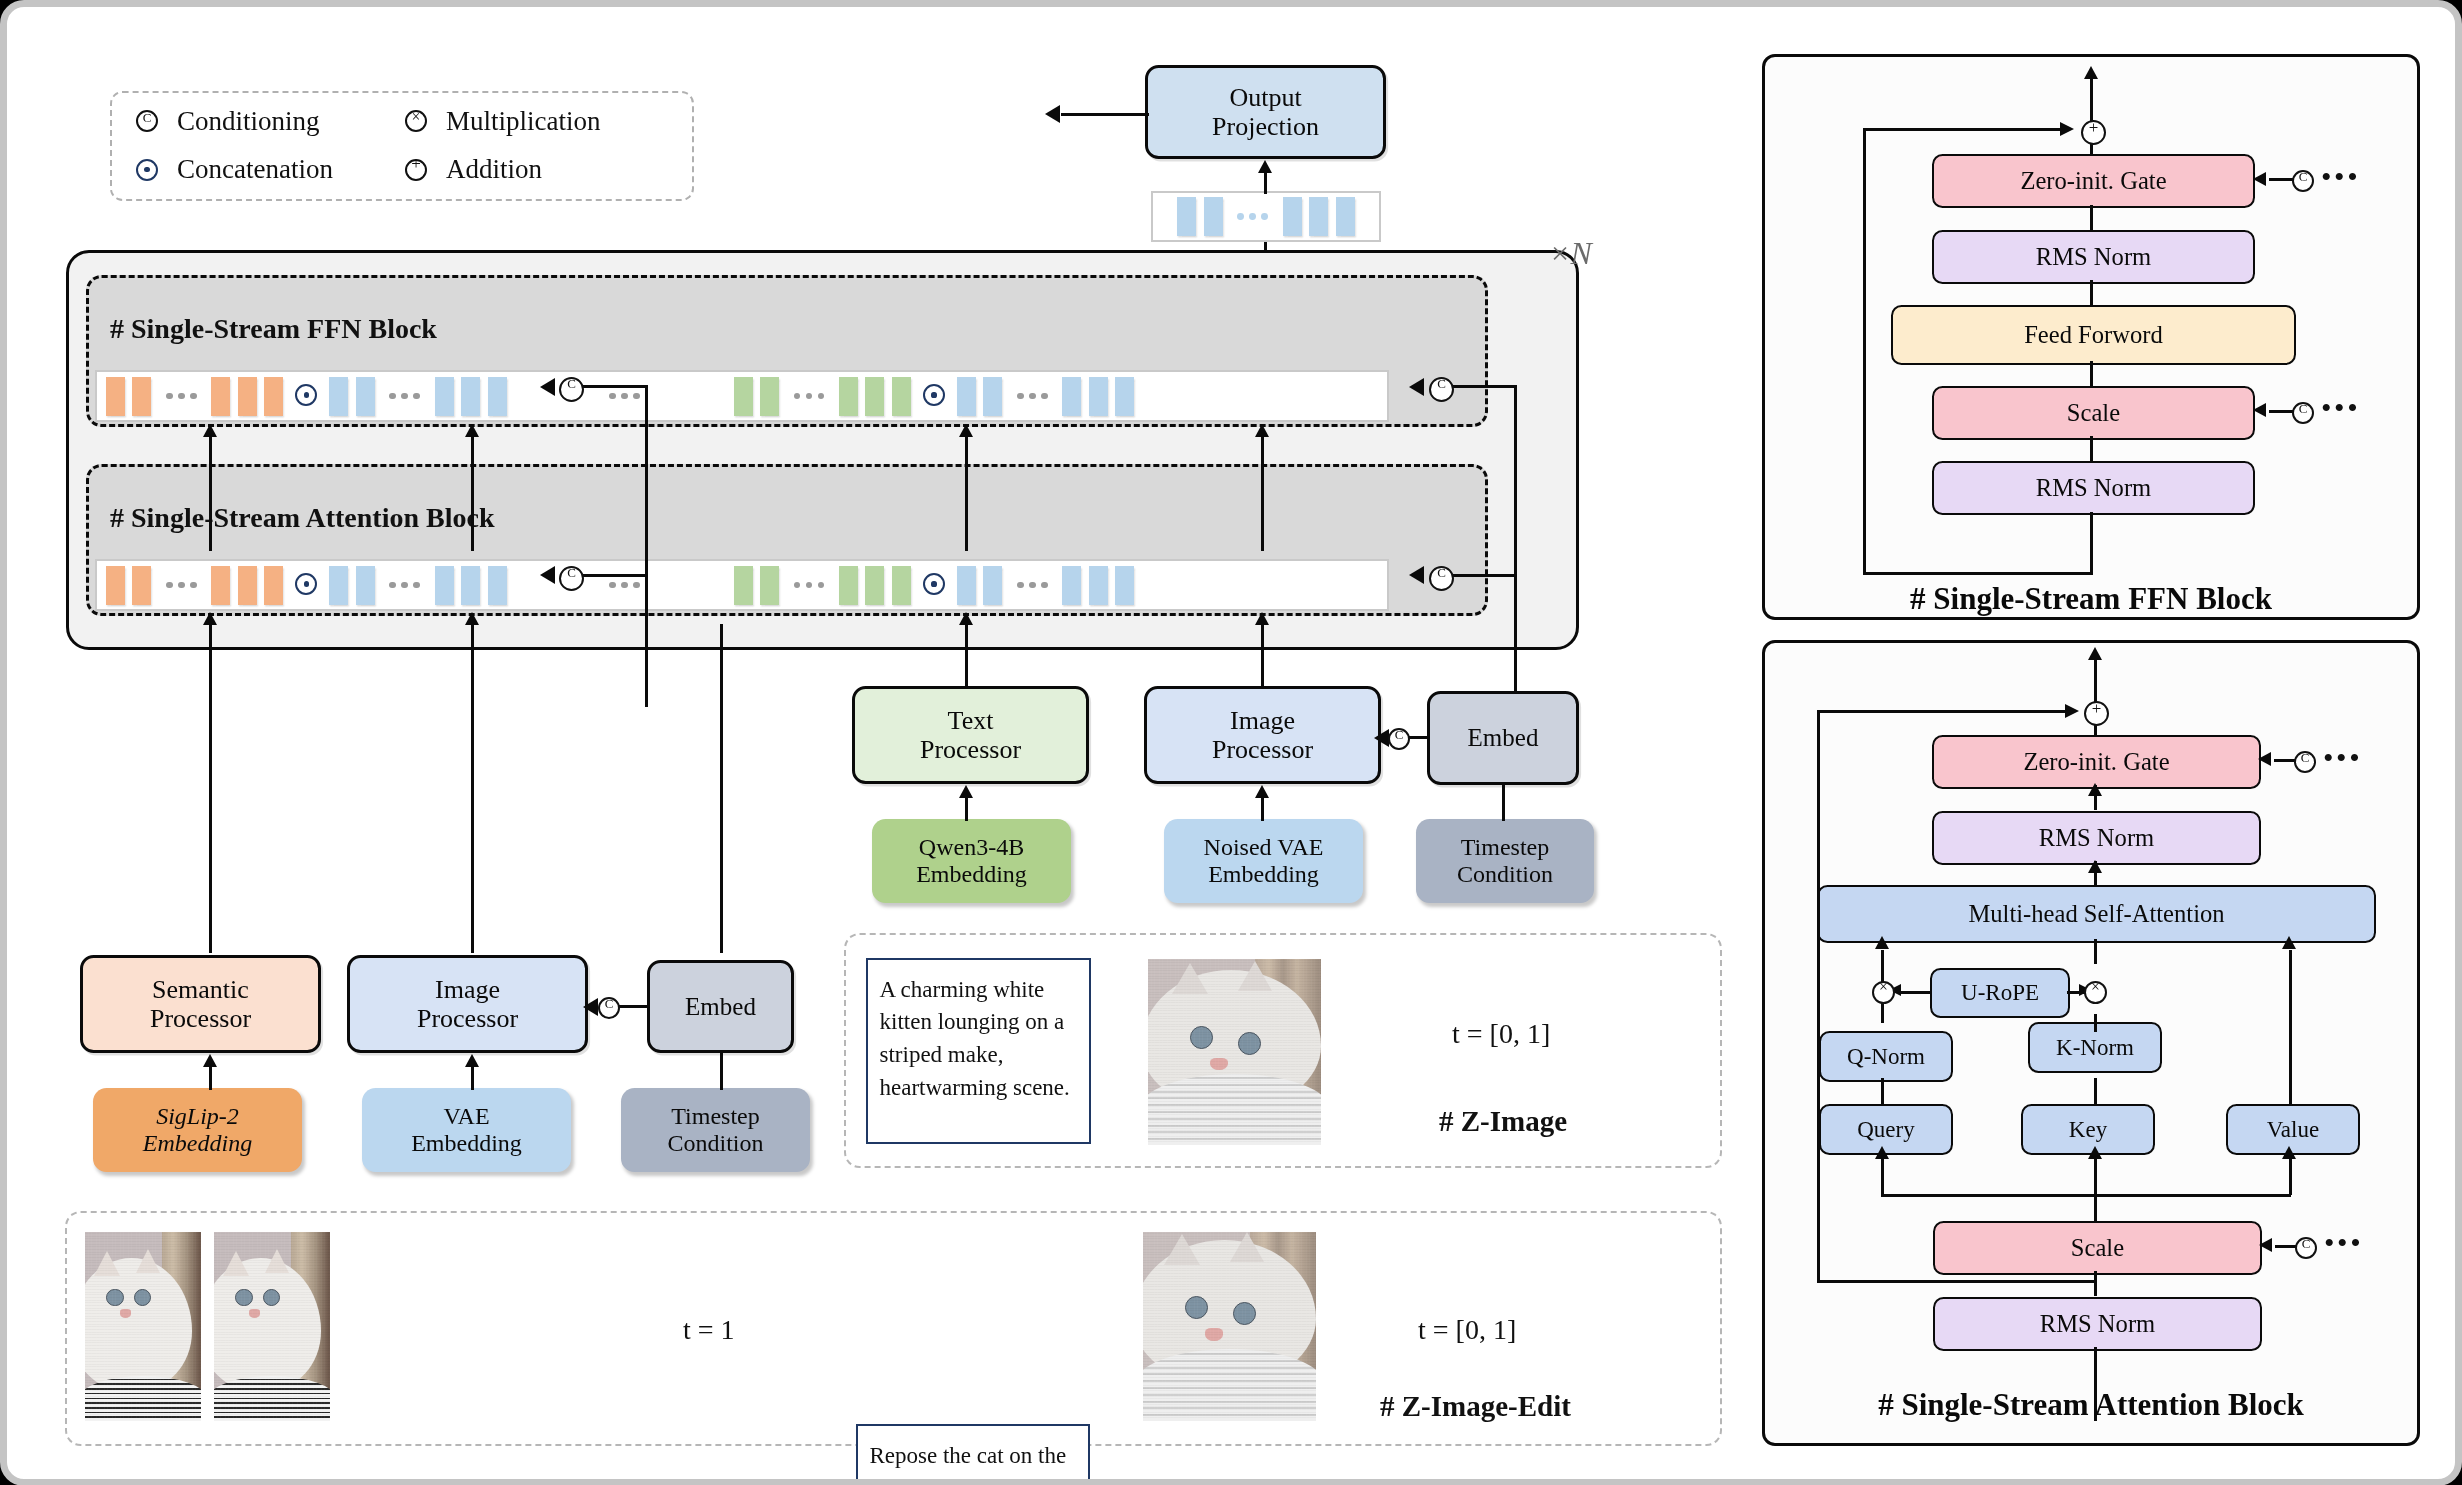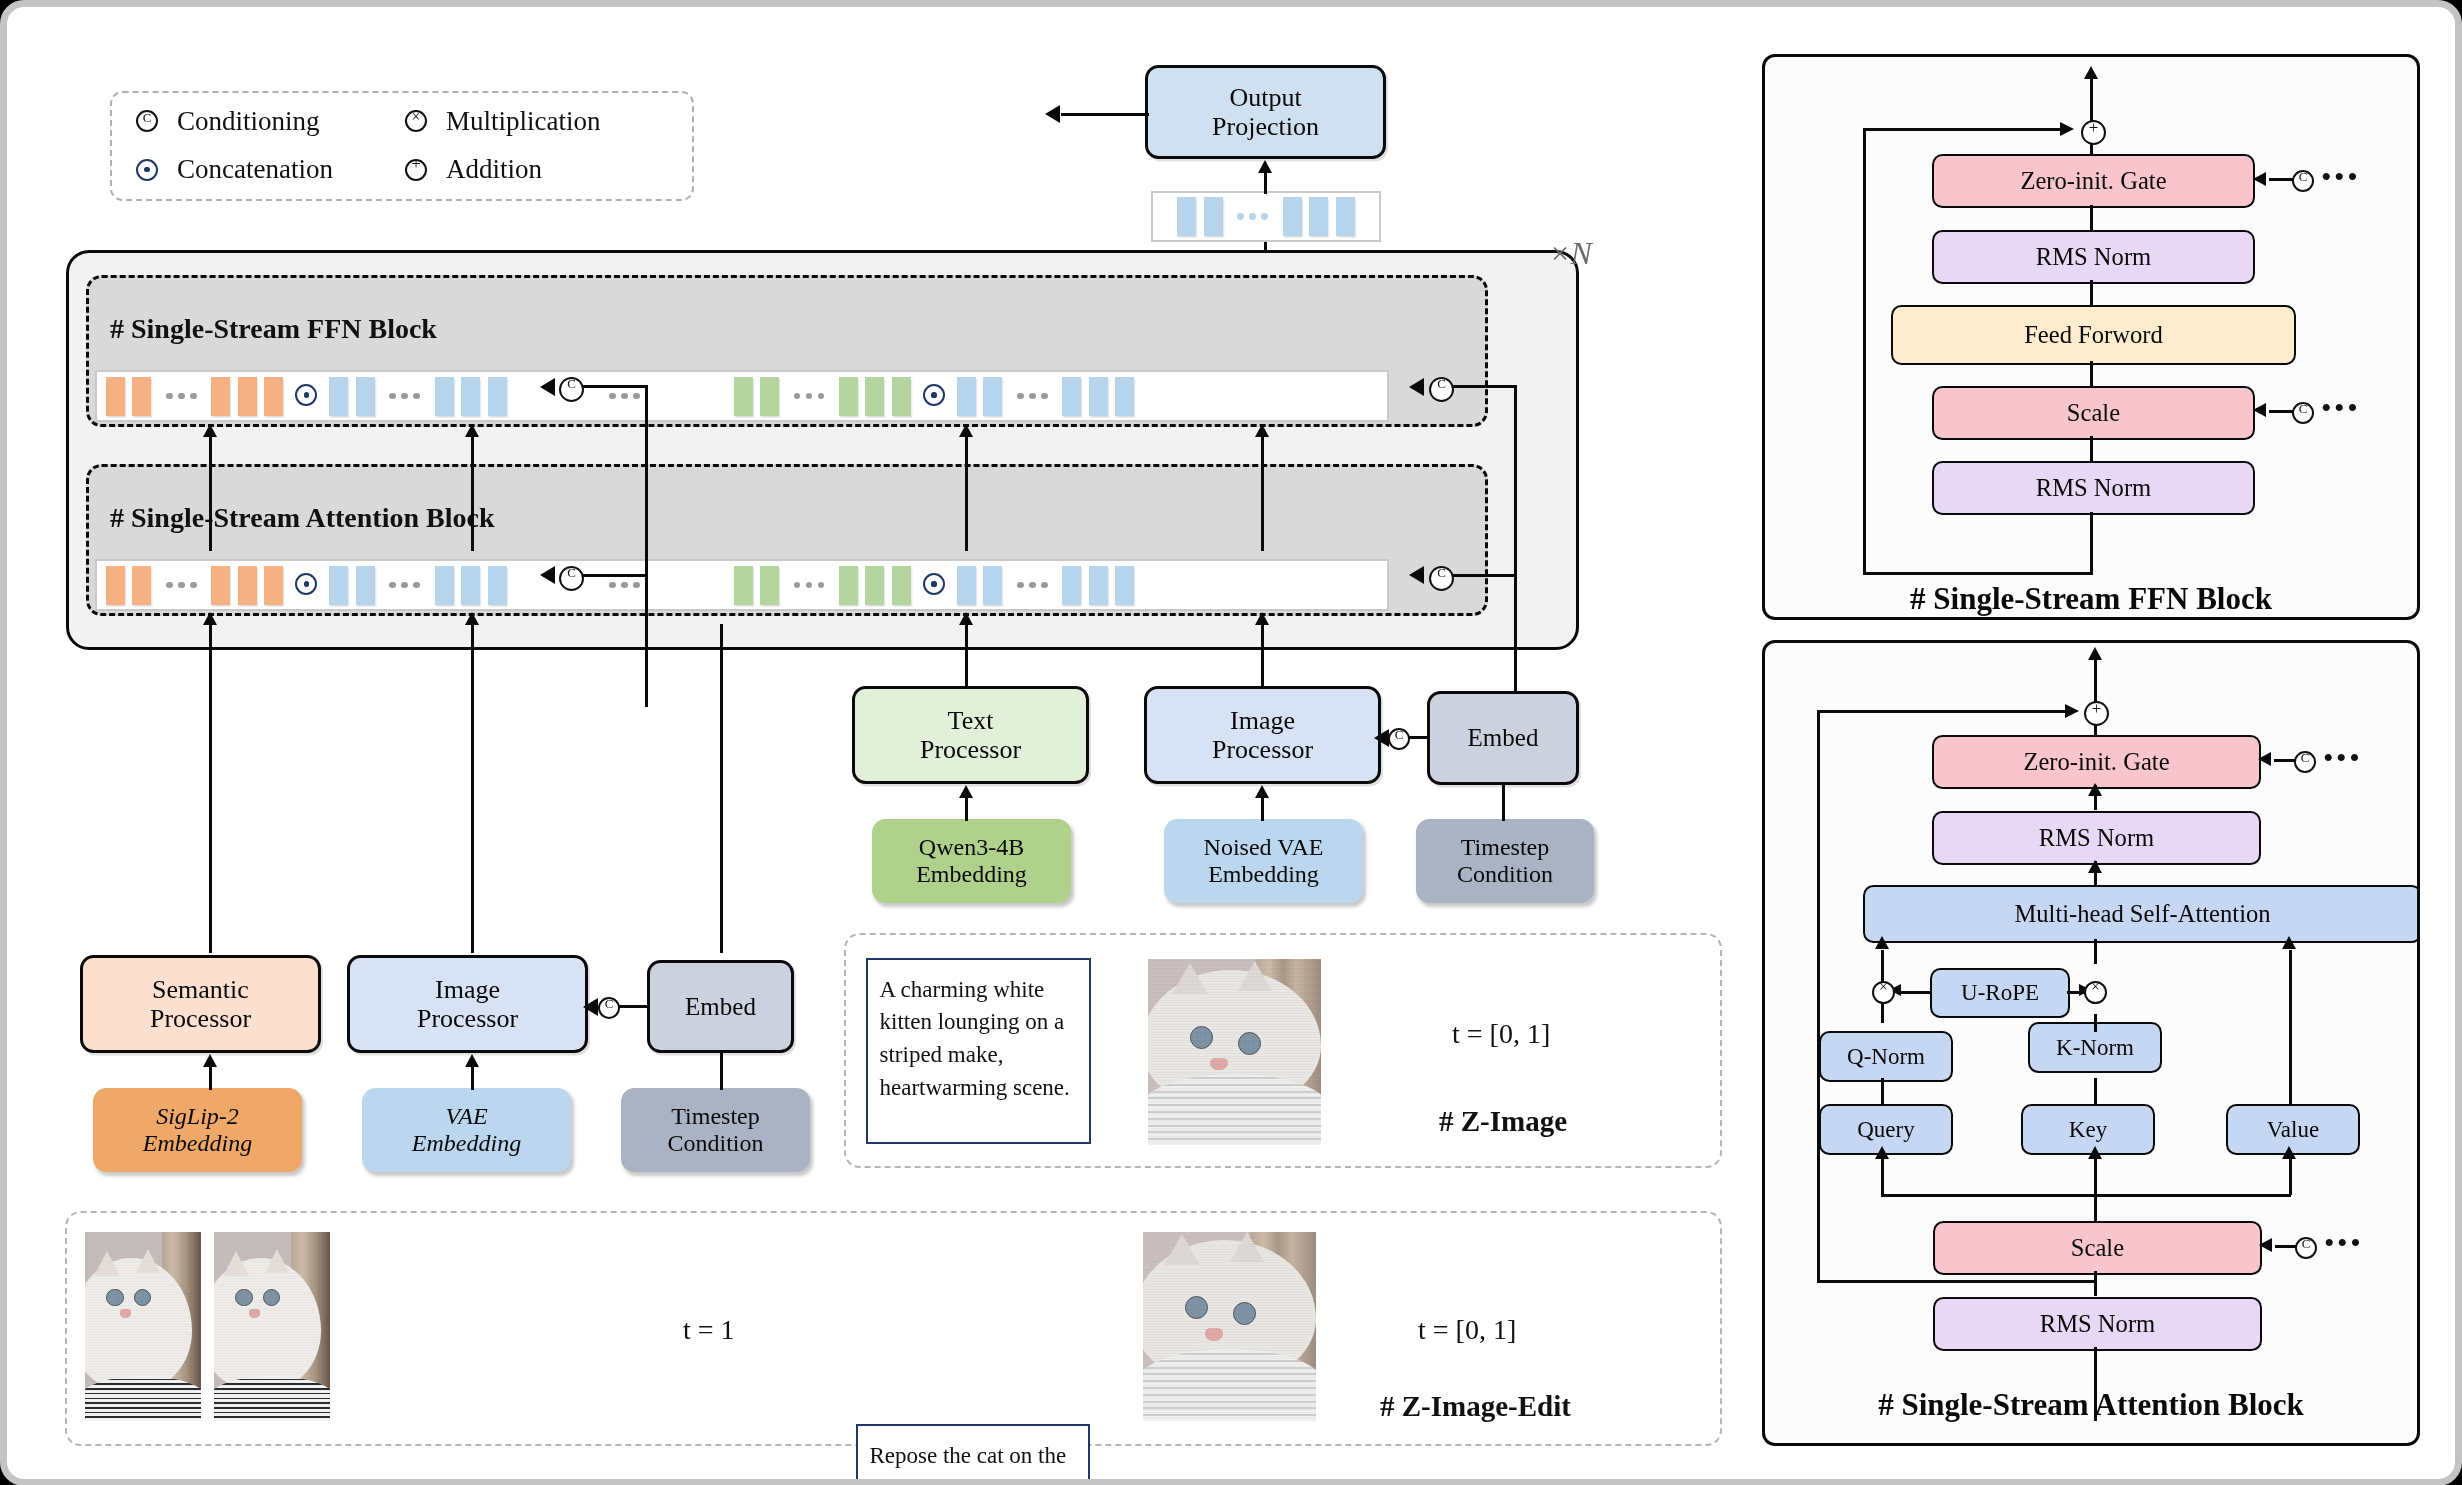--- a/index.html
+++ b/index.html
@@ -372,21 +372,21 @@
   <div class="opmark abs" style="left:591px;top:990px;">
     <span class="op cond" style="width:18px;height:18px;"></span></div>
   <div class="arrowleft abs" style="left:576px;top:991px;"></div>
 
   <div class="abs soft" style="left:86px;top:1081px;width:209px;height:84px;background:#f0a868;font-size:24px;font-style:italic;">
     <div>
         <div>SigLip-2</div>
     <div>Embedding</div>
       </div>
   </div>
-  <div class="abs soft" style="left:355px;top:1081px;width:209px;height:84px;background:#bbd7ef;font-size:24px;font-style:italic;">
+  <div class="abs soft" style="left:355px;top:1081px;width:209px;height:84px;background:#bbd7ef;font-size:24px;">
     <div>
         <div>VAE</div>
     <div>Embedding</div>
       </div>
   </div>
   <div class="abs soft" style="left:614px;top:1081px;width:189px;height:84px;background:#a9b3c4;font-size:24px;">
     <div>
         <div>Timestep</div>
     <div>Condition</div>
       </div>
@@ -517,21 +517,21 @@
     <div class="panel-title" style="left:0;right:0;top:524px;"># Single-Stream FFN Block</div>
   </div>
 
   <div class="panel abs" style="left:1755px;top:633px;width:658px;height:806px;">
     <div class="pbox pink" style="left:167px;top:92px;width:325px;height:50px;">
       <span>Zero-init. Gate</span>
       </div>
     <div class="pbox lav" style="left:167px;top:168px;width:325px;height:50px;">
       <span>RMS Norm</span>
       </div>
-    <div class="pbox blue2" style="left:52px;top:242px;width:555px;height:54px;margin-left:46px;">
+    <div class="pbox blue2" style="left:52px;top:242px;width:555px;height:54px;">
       <span>Multi-head Self-Attention</span>
       </div>
     <div class="pbox blue2" style="left:165px;top:325px;width:136px;height:46px;font-size:23px;">
       <span>U-RoPE</span>
       </div>
     <div class="pbox blue2" style="left:54px;top:388px;width:130px;height:47px;font-size:23px;">
       <span>Q-Norm</span>
       </div>
     <div class="pbox blue2" style="left:256px;top:379px;width:130px;height:47px;font-size:23px;margin-left:7px;">
       <span>K-Norm</span>

